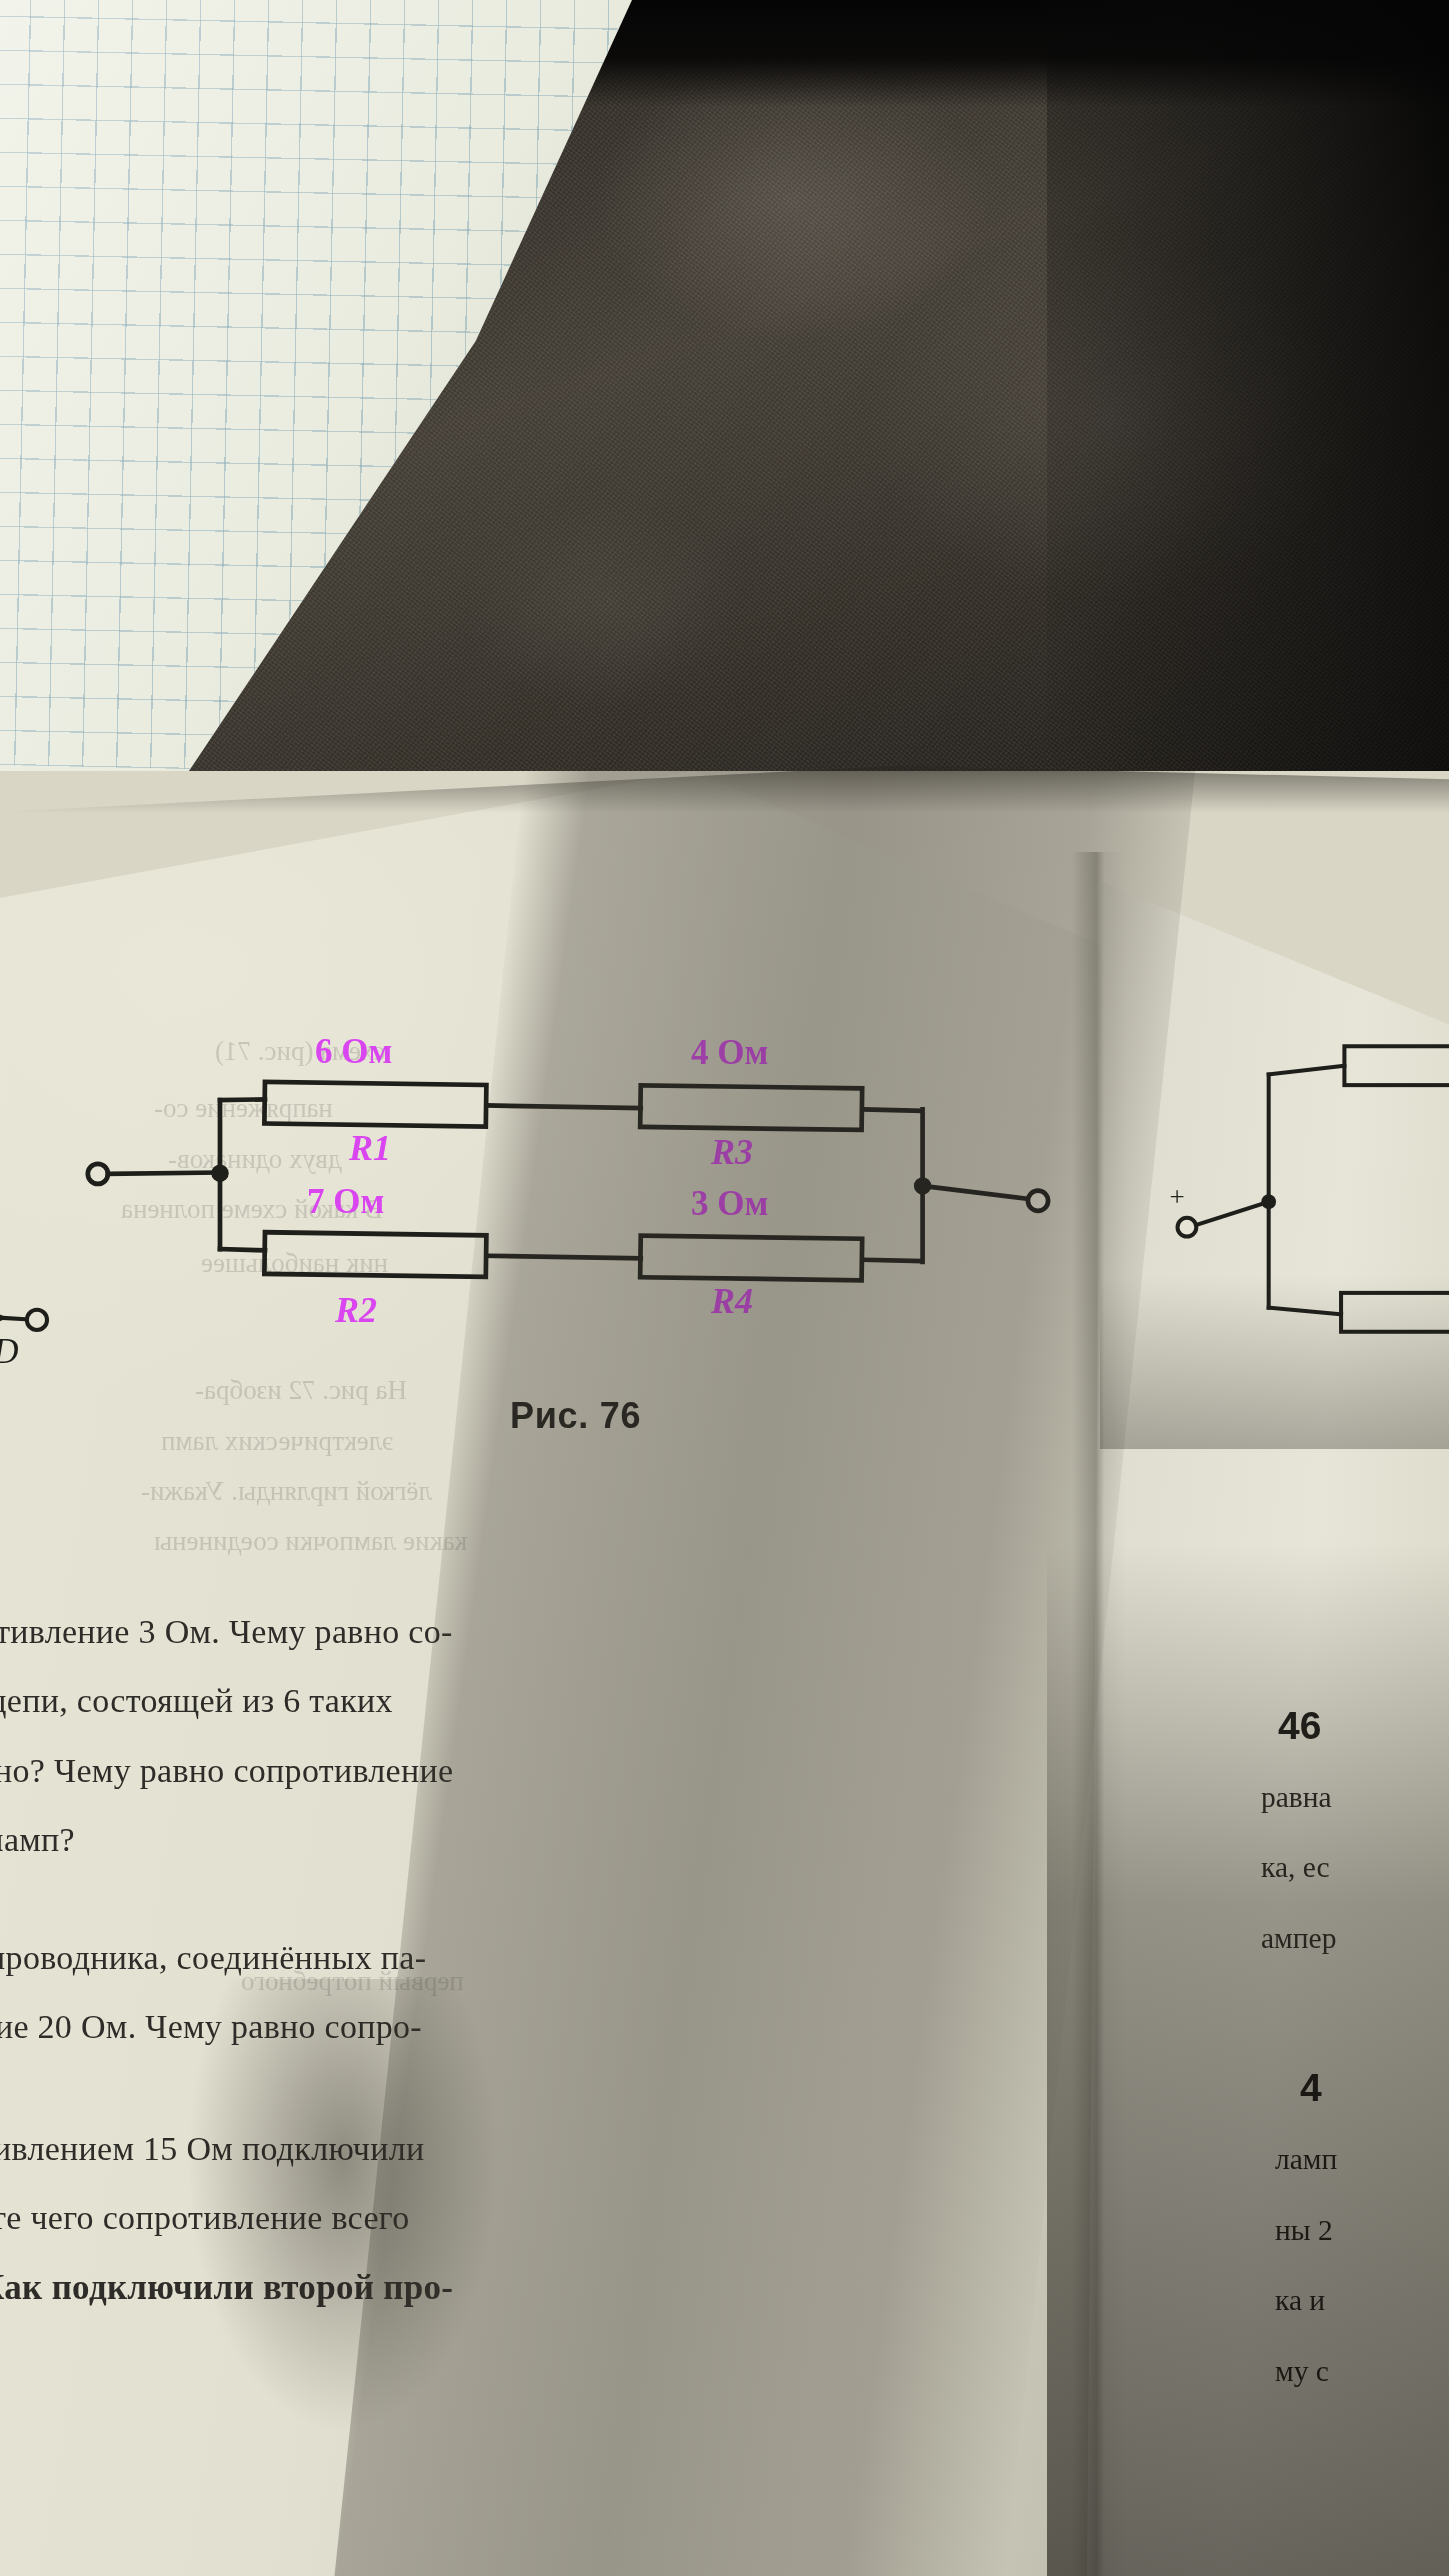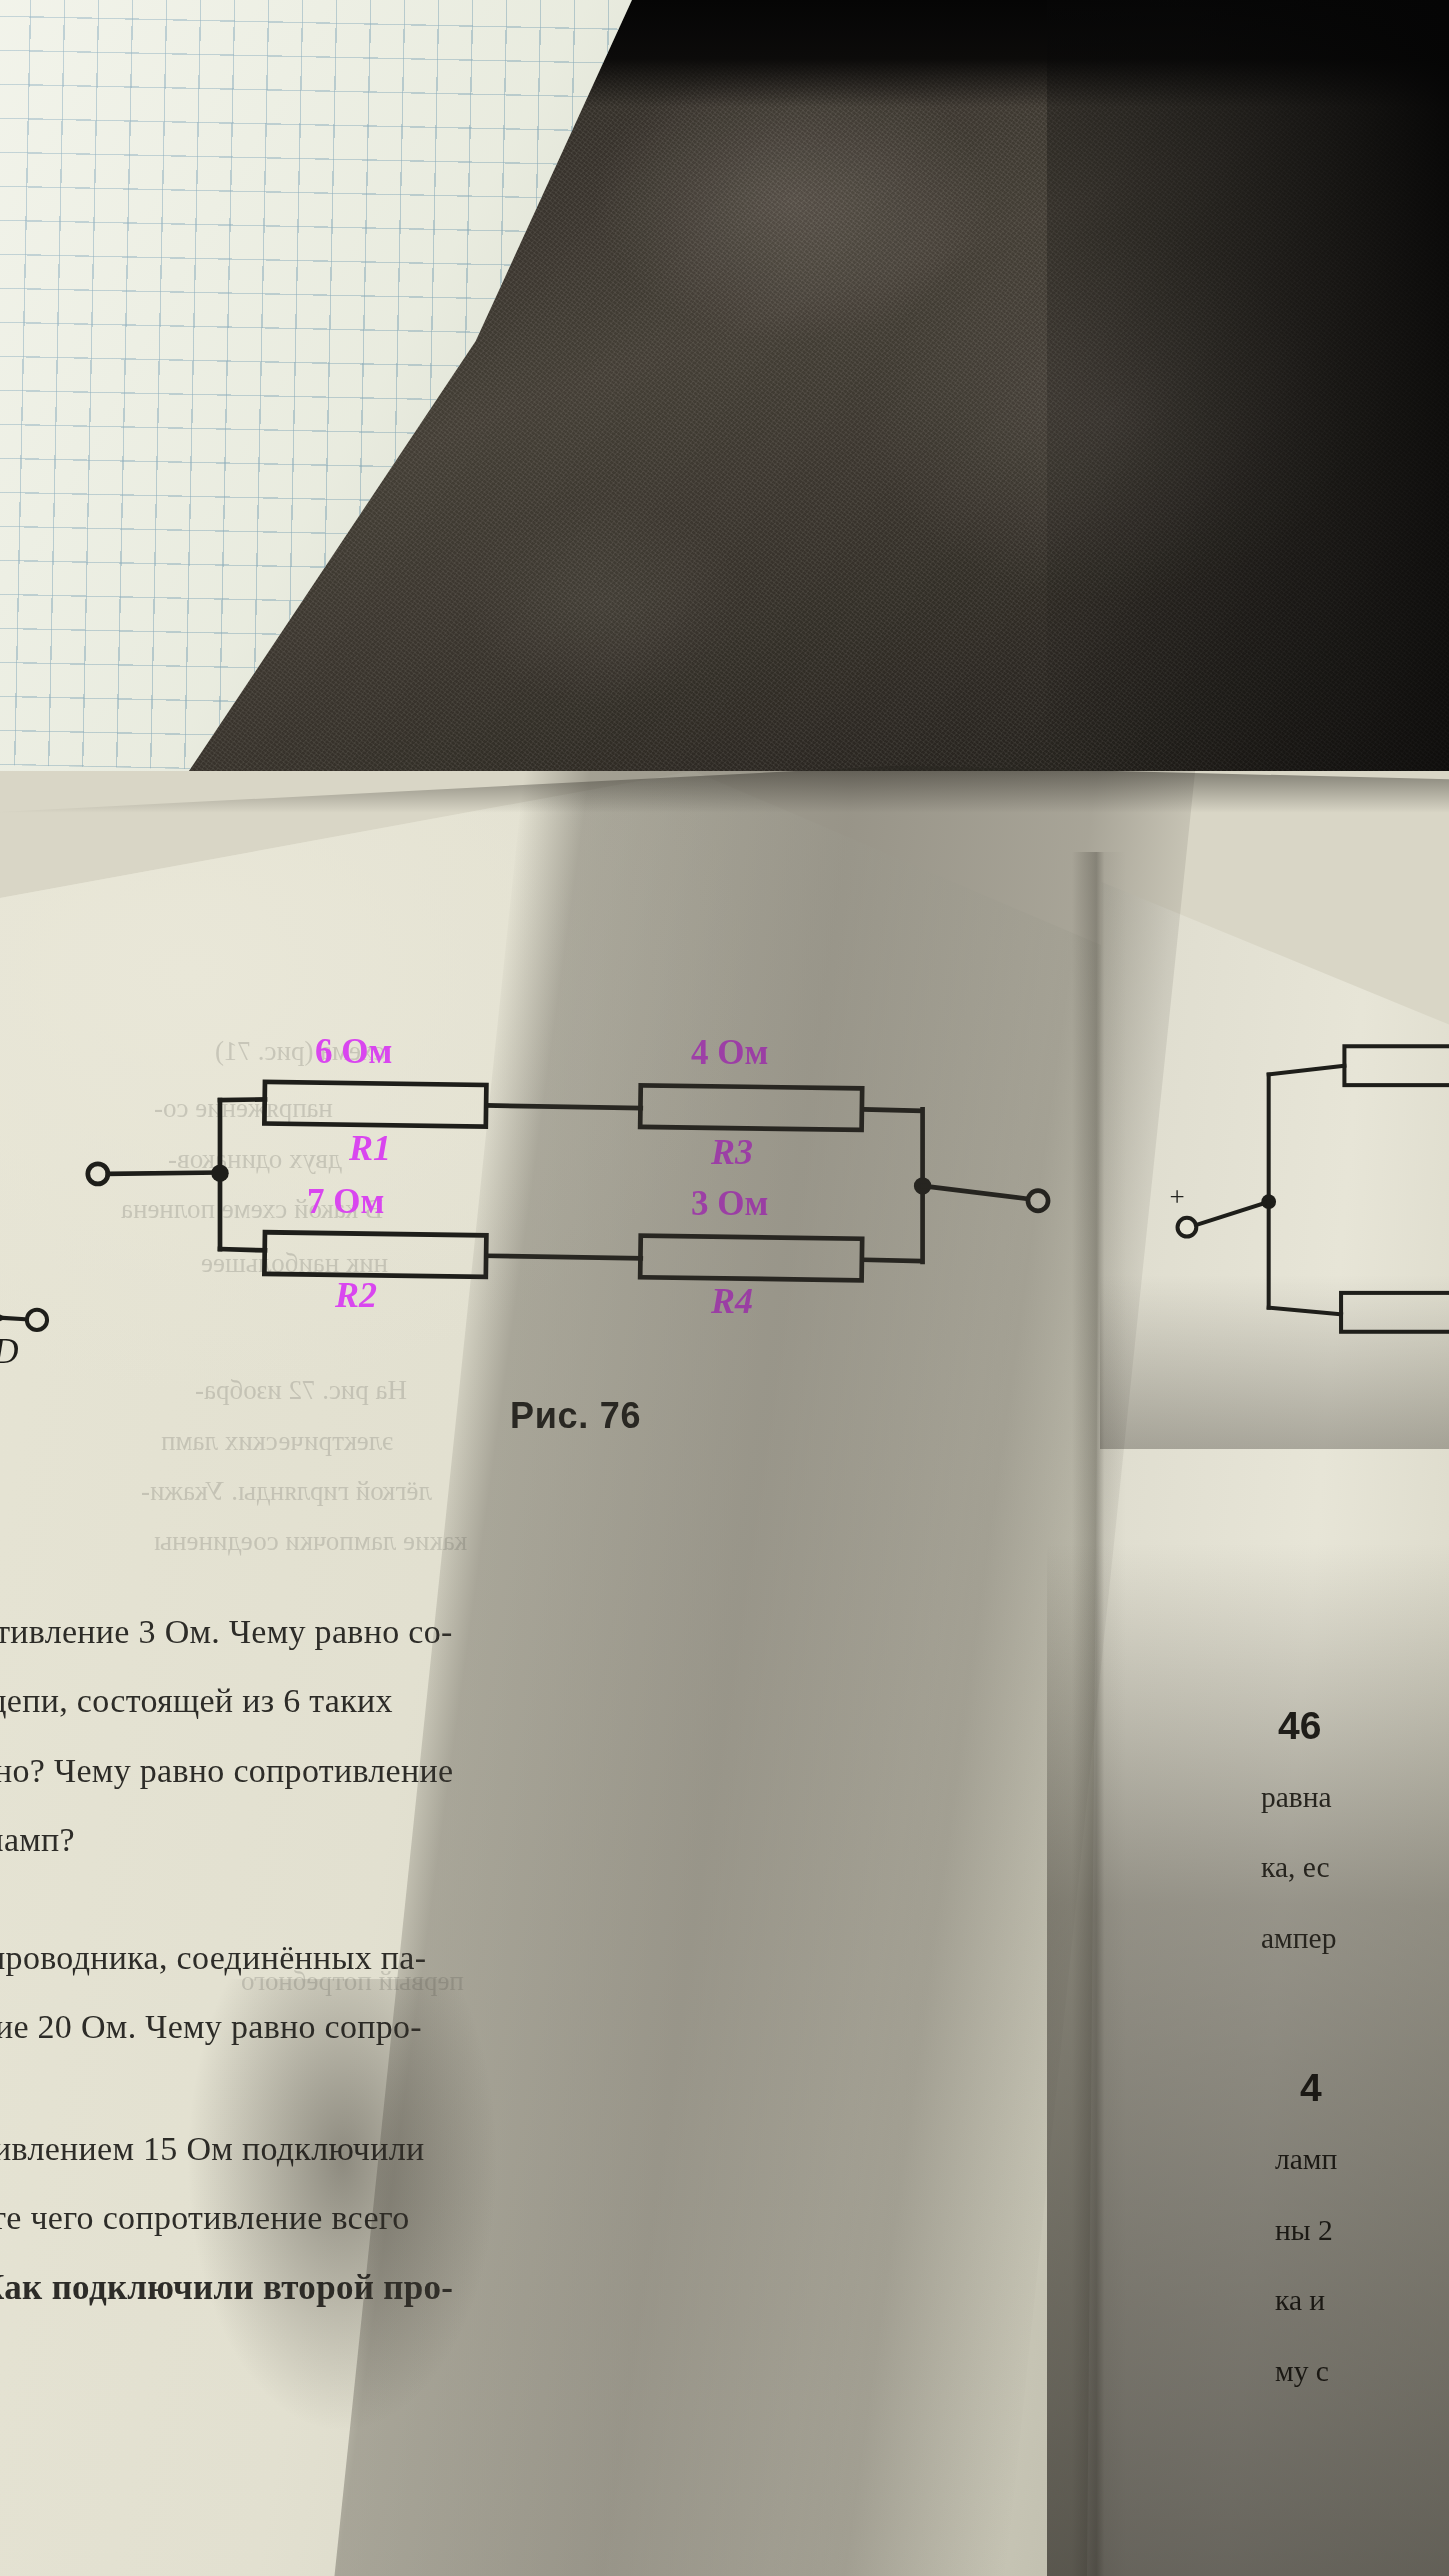--- a/index.html
+++ b/index.html
@@ -233,21 +233,21 @@
     </svg>
 
     
     <div class="lbl ohm" style="left:248px;top:25.5px;"><span>6 Ом</span></div>
     <div class="lbl rname" style="left:282px;top:121px;"><span>R1</span></div>
 
     <div class="lbl ohm" style="left:624px;top:27px;"><span>4 Ом</span></div>
     <div class="lbl rname" style="left:644px;top:125px;"><span>R3</span></div>
 
     <div class="lbl ohm" style="left:240px;top:176px;"><span>7 Ом</span></div>
-    <div class="lbl rname" style="left:268px;top:268px;text-align:center;"><span>R2</span></div>
+    <div class="lbl rname" style="left:268px;top:283px;text-align:center;"><span>R2</span></div>
 
     <div class="lbl ohm" style="left:624px;top:178px;"><span>3 Ом</span></div>
     <div class="lbl rname" style="left:644px;top:274px;"><span>R4</span></div>
   </div>
 
   <div class="figcaption">Рис. 76</div>
 
   <svg style="position:absolute;left:-27px;top:1295px;" width="101" height="74" viewBox="0 0 150 110">
     <g stroke="#1e1e1a" stroke-width="6" fill="none">
       <path d="M0 34 L28 34"></path>

